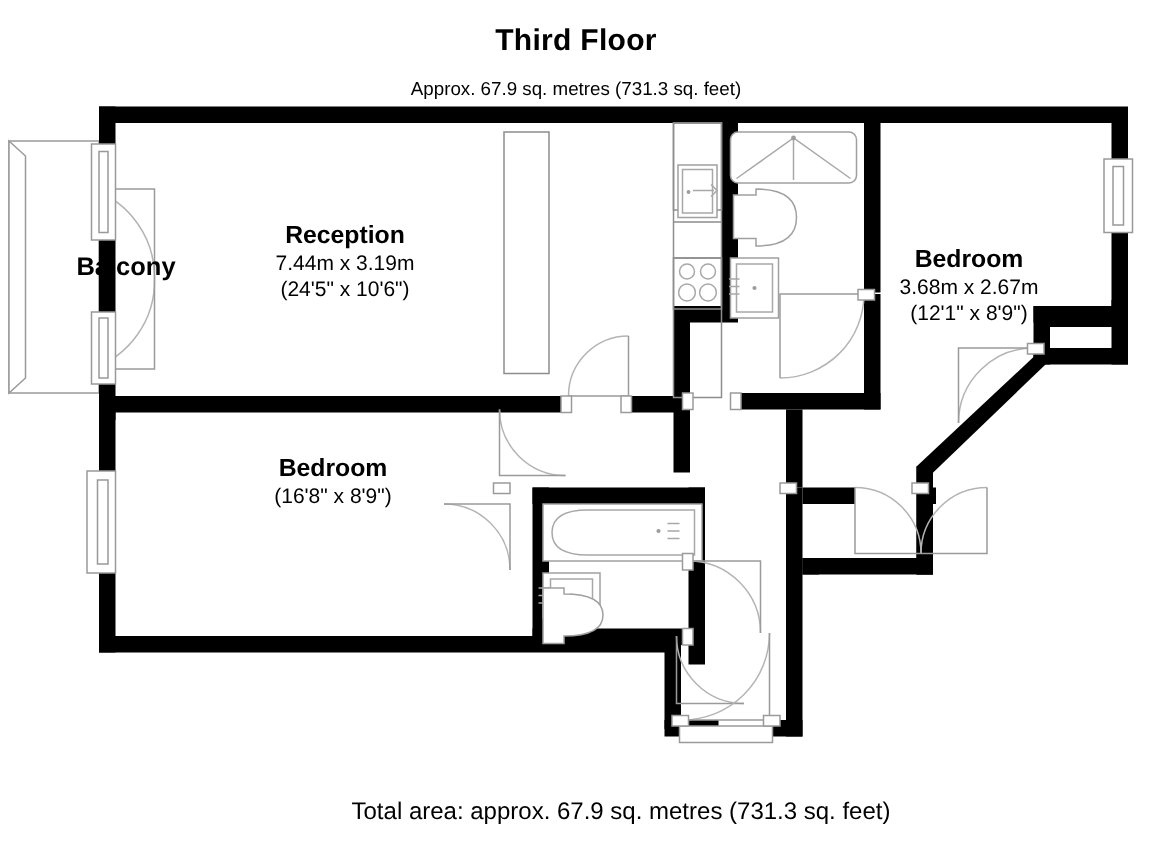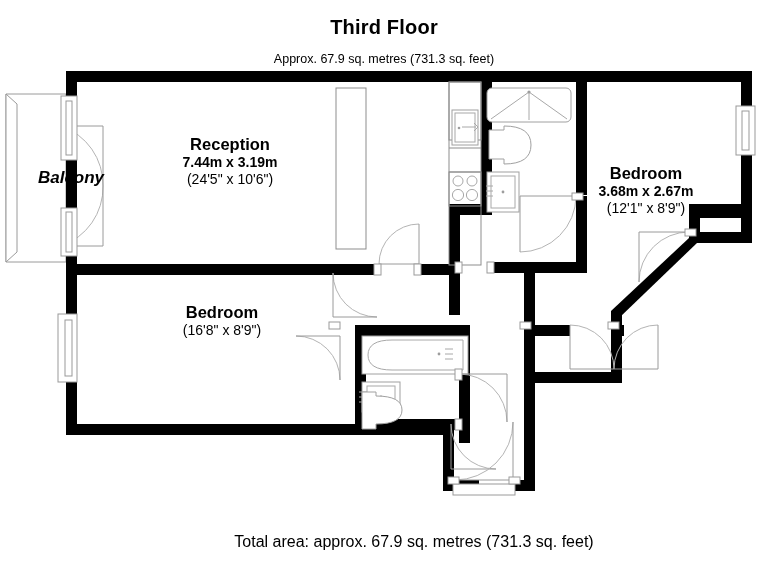--- a/index.html
+++ b/index.html
@@ -7,21 +7,21 @@
        font-family:"Liberation Sans", sans-serif;color:#000;}
   #plan{position:relative;width:768px;height:576px;}
 
   .ttl{position:absolute;width:100%;text-align:center;}
   #title{top:16px;font-size:20px;font-weight:bold;letter-spacing:.2px;}
   #subtitle{top:52px;font-size:12.5px;}
   #footer{top:533px;font-size:16px;padding-left:30px;}
 
   .lbl{position:absolute;text-align:center;white-space:nowrap;}
   .lbl .nm{font-size:16.5px;font-weight:bold;line-height:19px;}
-  .lbl .d1{font-size:14px;line-height:17px;font-weight:bold;}
+  .lbl .d1{font-size:14px;line-height:17px;}
   .lbl .d2{font-size:14px;line-height:17px;}
   .lbl.single .nm{font-size:17px;}
 
   svg{position:absolute;left:0;top:0;}
   .wall{fill:#000000;}
   .thin{fill:none;stroke:#8d8d8d;stroke-width:1;}
   .thin2{fill:#ffffff;stroke:#9a9a9a;stroke-width:1;}
   .swing{fill:none;stroke:#b4b4b4;stroke-width:1;}
   .leaf{fill:none;stroke:#9a9a9a;stroke-width:1;}
   .fix{fill:#ffffff;stroke:#a0a0a0;stroke-width:1;}
@@ -225,25 +225,25 @@
       <rect class="thin2" x="455" y="419" width="7" height="11"></rect>
       <rect class="thin2" x="520" y="322" width="11" height="7"></rect>
       <rect class="thin2" x="608" y="322" width="11" height="7"></rect>
       <rect class="thin2" x="448" y="477" width="11" height="7"></rect>
       <rect class="thin2" x="509" y="477" width="11" height="7"></rect>
       <rect class="thin2" x="329" y="322" width="11" height="7"></rect>
     </g>
 
   </svg>
 
-  <div class="lbl single" style="left:0px;top:168px;width:142px;font-style:italic;">
+  <div class="lbl single" style="left:13px;top:168px;width:142px;">
     <div class="nm">Balcony</div>
   </div>
 
-  <div class="lbl" style="left:140px;top:135px;width:180px;">
+  <div class="lbl" style="left:140px;top:148px;width:180px;">
     <div class="nm">Reception</div>
     <div class="d1">7.44m x 3.19m</div>
     <div class="d2">(24'5" x 10'6")</div>
   </div>
 
   <div class="lbl" style="left:132px;top:303px;width:180px;">
     <div class="nm">Bedroom</div>
     <div class="d2">(16'8" x 8'9")</div>
   </div>
 

